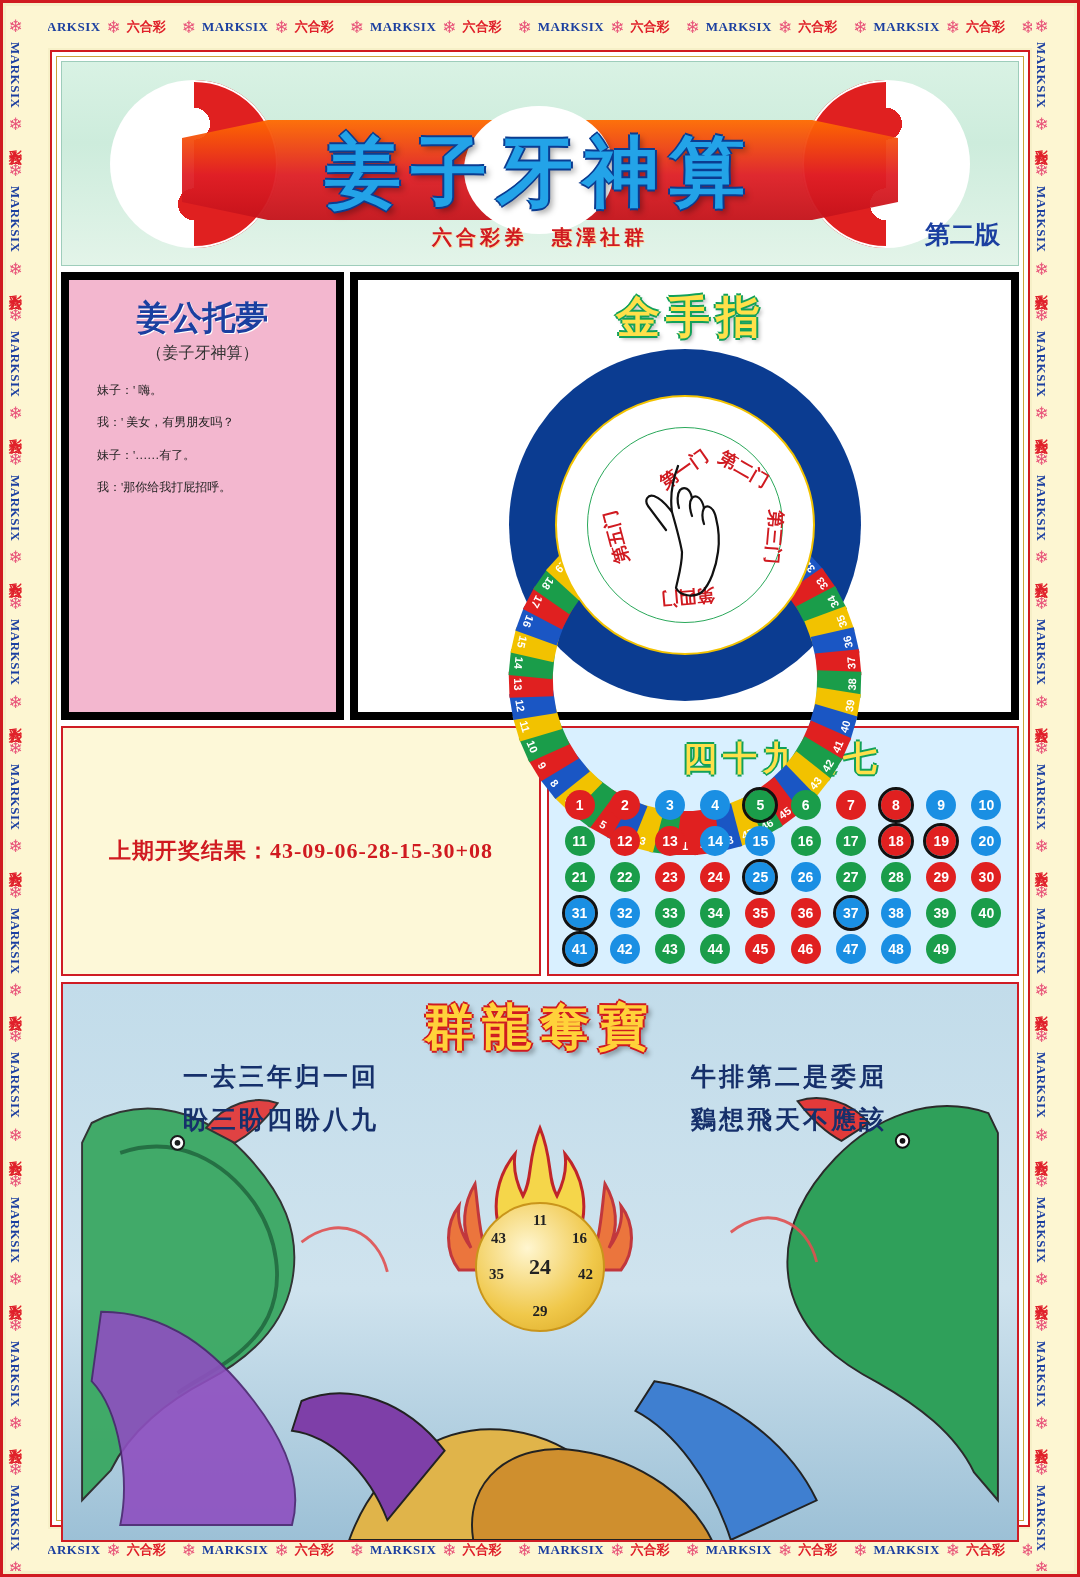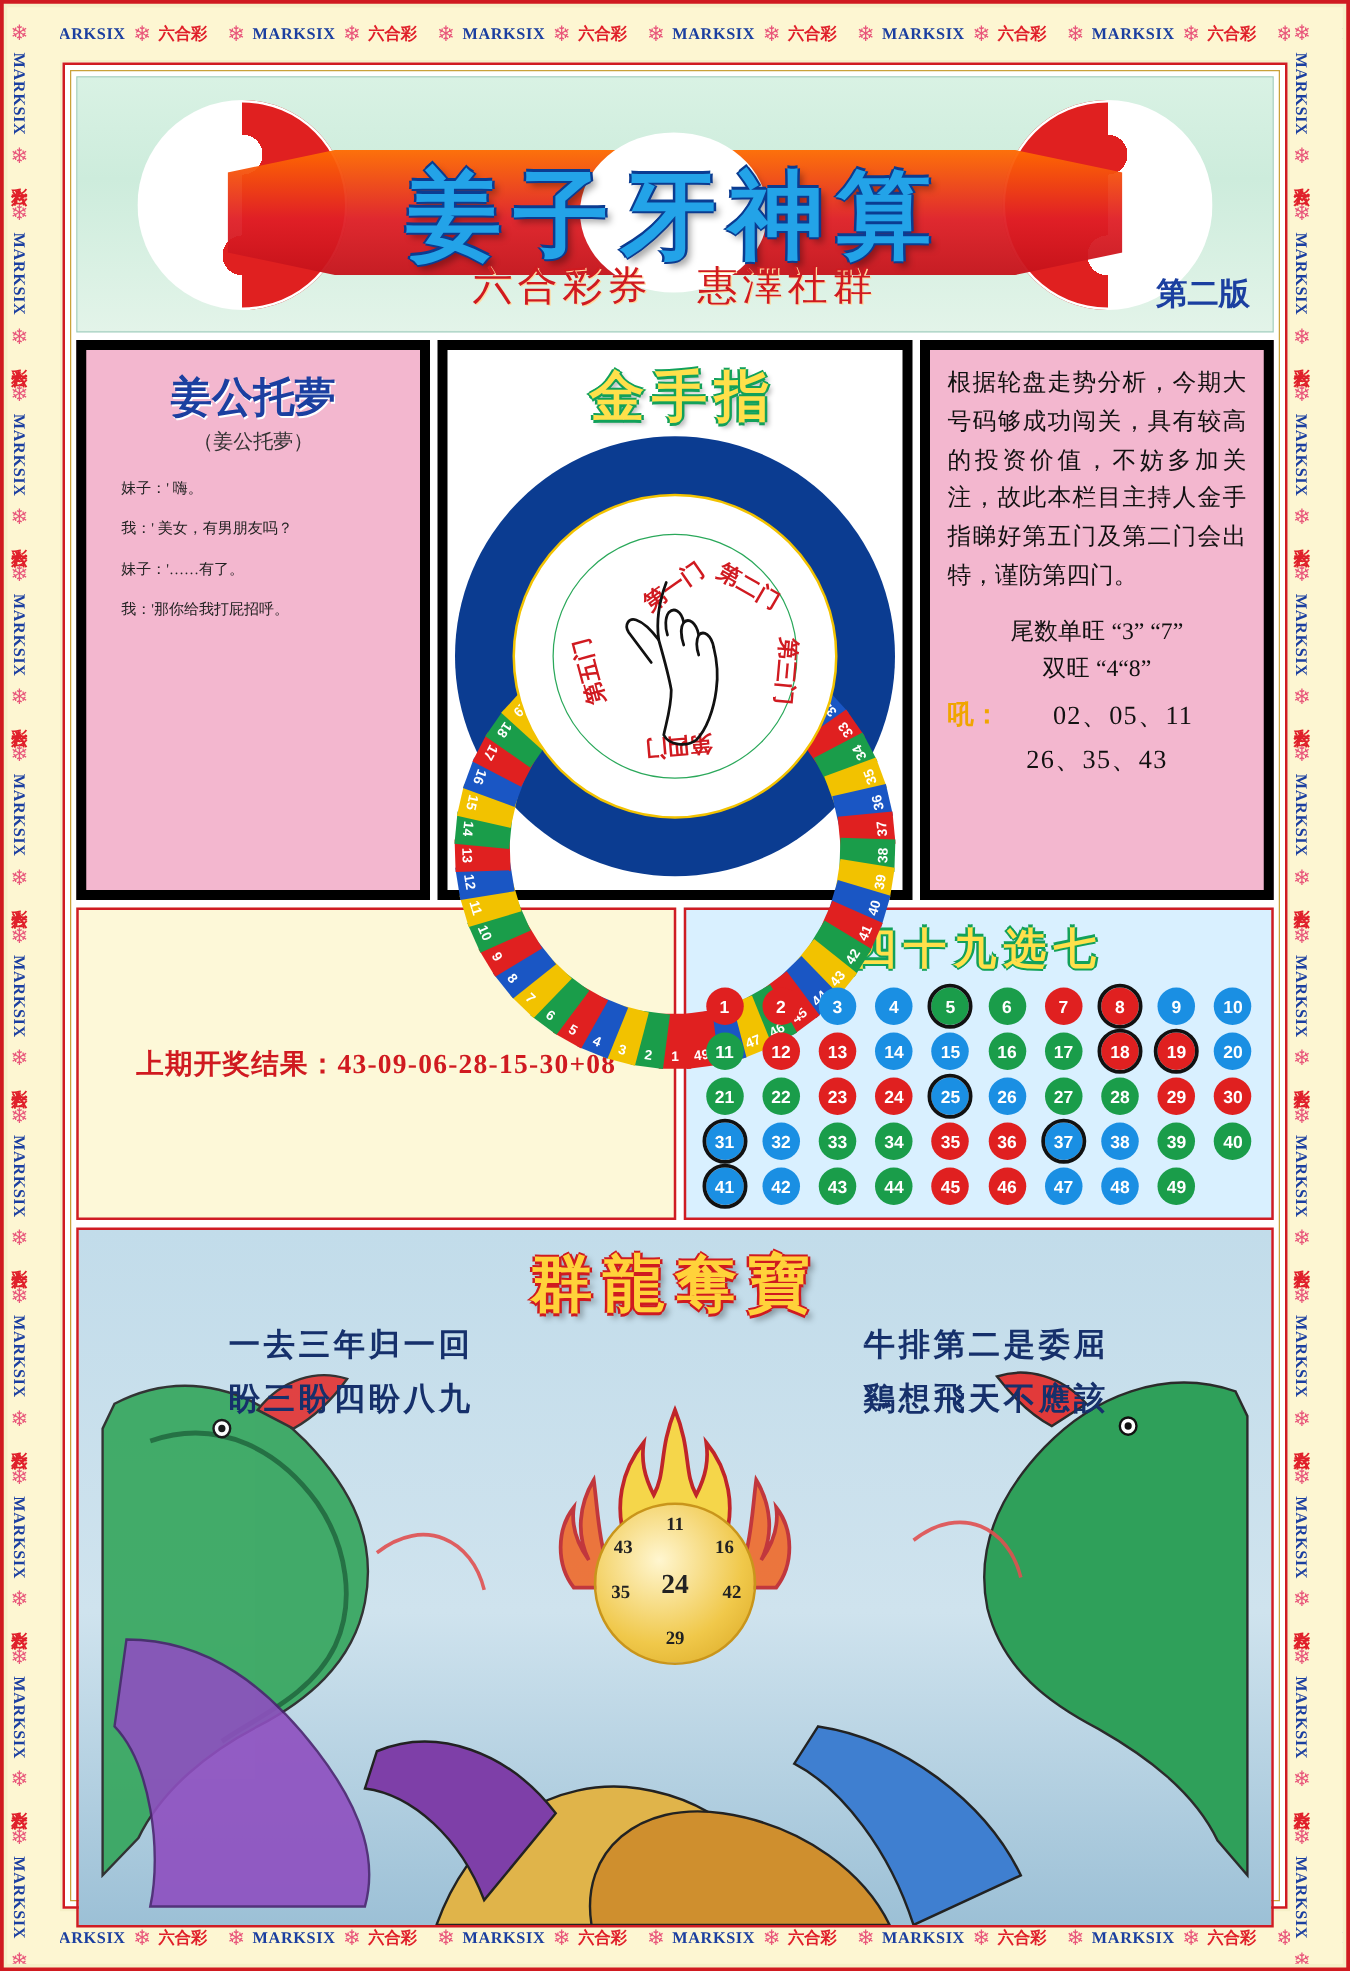--- a/index.html
+++ b/index.html
@@ -86,21 +86,21 @@
     color:#23a3e8;
     text-shadow:
        2px 0 0 #0b3c91, -2px 0 0 #0b3c91, 0 2px 0 #0b3c91, 0 -2px 0 #0b3c91,
        4px 4px 6px rgba(0,0,0,.35);
     letter-spacing:10px;
   }
   .masthead-sub {
     position:absolute; left:0; right:0; bottom:14px;
     text-align:center;
     font-family:"Liberation Serif", serif;
-    font-size:32px; font-weight:normal;
+    font-size:20px; font-weight:bold;
     color:#d01a20;
     letter-spacing:4px;
     text-shadow:1px 1px 0 #ffd9a0;
   }
   .edition {
     position:absolute; right:18px; bottom:14px;
     font-family:"Liberation Serif", serif;
     font-size:25px; font-weight:bold;
     color:#1b3fa0;
   }
@@ -511,21 +511,21 @@
         <div class="ribbon-white"></div>
         <div class="masthead-title cn">姜子牙神算</div>
         <div class="masthead-sub cn">六合彩券　惠澤社群</div>
         <div class="edition cn">第二版</div>
       </div>
 
       <div class="row1">
 
         <div class="panel panel-dream">
           <h2 class="cn">姜公托夢</h2>
-          <div class="sub cn">（姜公托夢）</div>
+          <div class="sub cn">（姜子牙神算）</div>
           <p class="indent">妹子：' 嗨。</p>
           <p class="indent">我：' 美女，有男朋友吗？</p>
           <p class="indent">妹子：'……有了。</p>
           <p class="indent">我：'那你给我打屁招呼。</p>
         </div>
 
         <div class="panel panel-gold">
           <div class="gold-title cn">金手指</div>
           <div class="wheel-wrap">
             <div class="wheel-ring" id="wheel-ring">
@@ -689,30 +689,20 @@
                 <path d="M58 10 C52 26 50 42 52 56 C46 48 40 42 34 40 C28 38 24 44 28 50 L46 74"></path>
                 <path d="M52 56 C56 70 60 84 62 96 C62 110 58 122 56 132 C60 140 74 142 82 136 C90 128 96 112 98 96 C100 82 98 70 96 62"></path>
                 <path d="M96 62 C94 52 88 48 84 52 C82 56 82 62 84 68"></path>
                 <path d="M84 52 C82 42 76 38 72 42 C69 46 70 54 72 60"></path>
                 <path d="M72 42 C70 32 64 30 60 34 C57 38 57 46 59 52"></path>
               </g>
             </svg>
           </div>
         </div>
 
-        <div class="panel panel-analysis">
-          <div class="para cn">根据轮盘走势分析，今期大号码够成功闯关，具有较高的投资价值，不妨多加关注，故此本栏目主持人金手指睇好第五门及第二门会出特，谨防第四门。</div>
-          <div class="tail cn">尾数单旺 “3” “7”</div>
-          <div class="tail cn" style="margin-top:0">双旺 “4“8”</div>
-          <div style="margin-top:6px">
-            <span class="label-ma cn">吼：</span>
-            <div class="nums cn">02、05、11</div>
-            <div class="nums cn">26、35、43</div>
-          </div>
-        </div>
       </div>
 
       <div class="row2">
         <div class="panel-result">
           <div class="result-text cn">
             <span>上期开奖结果：</span><span>43-09-06-28-15-30+08</span>
           </div>
         </div>
 
         <div class="panel-lotto">

